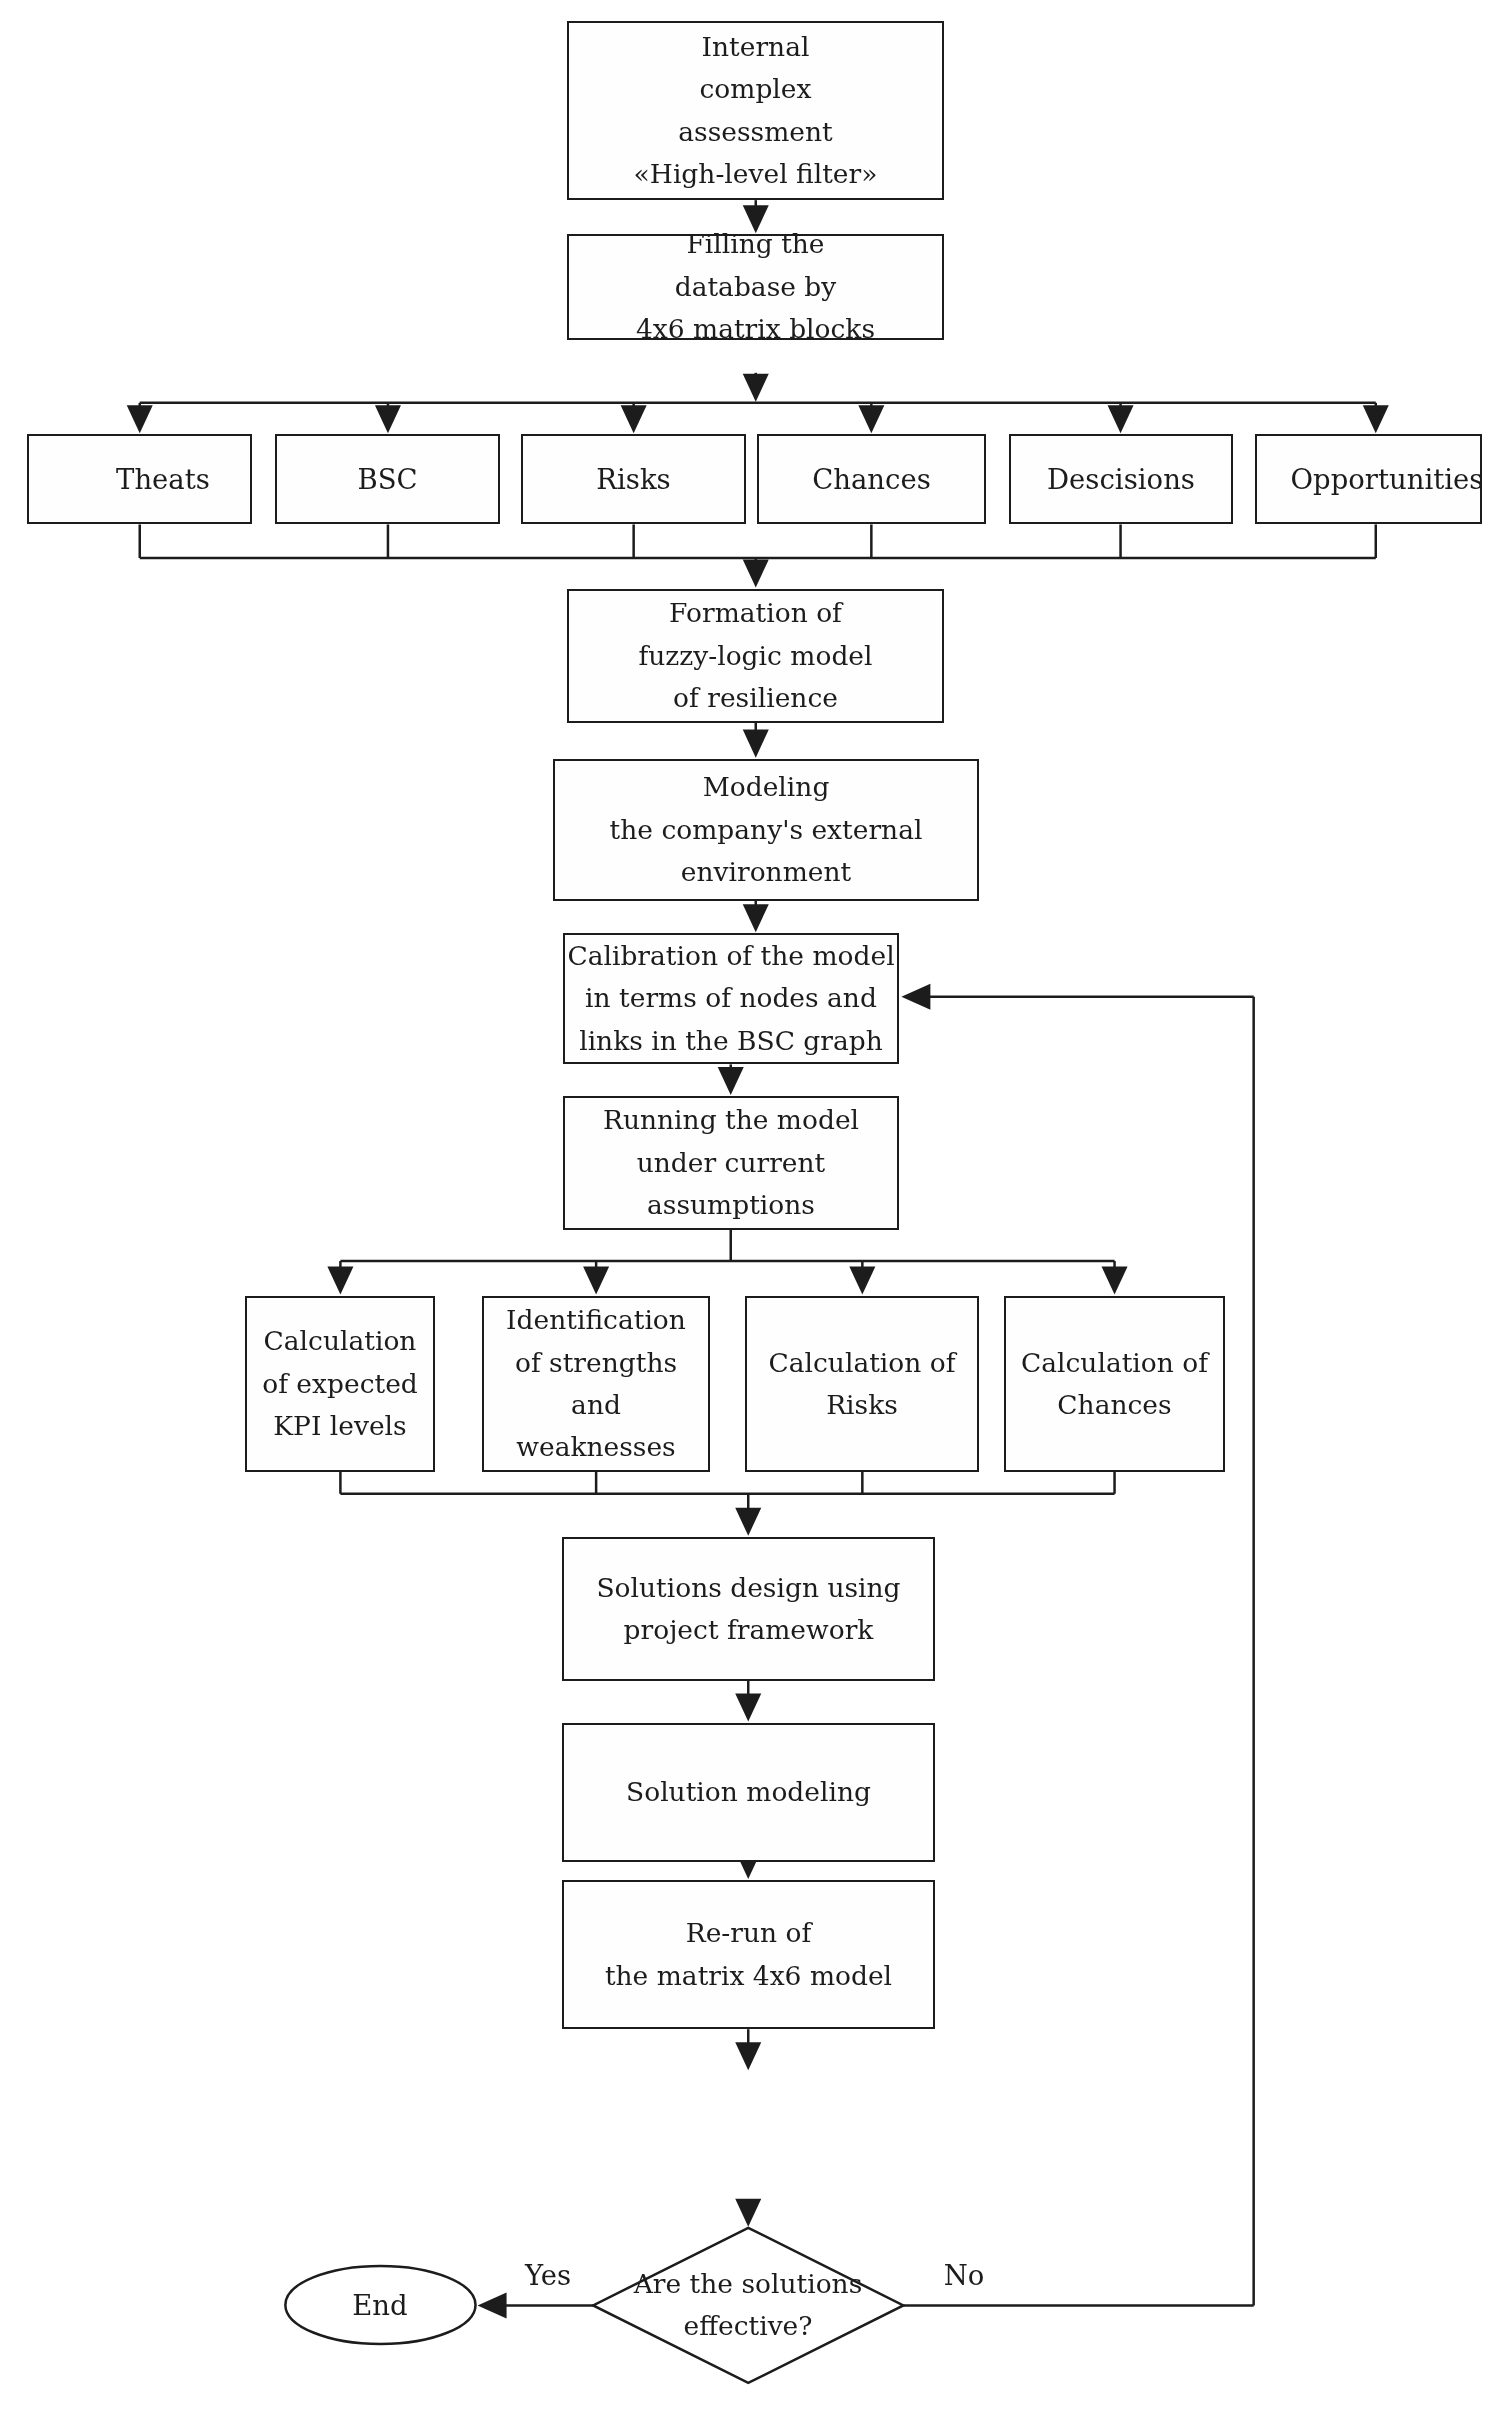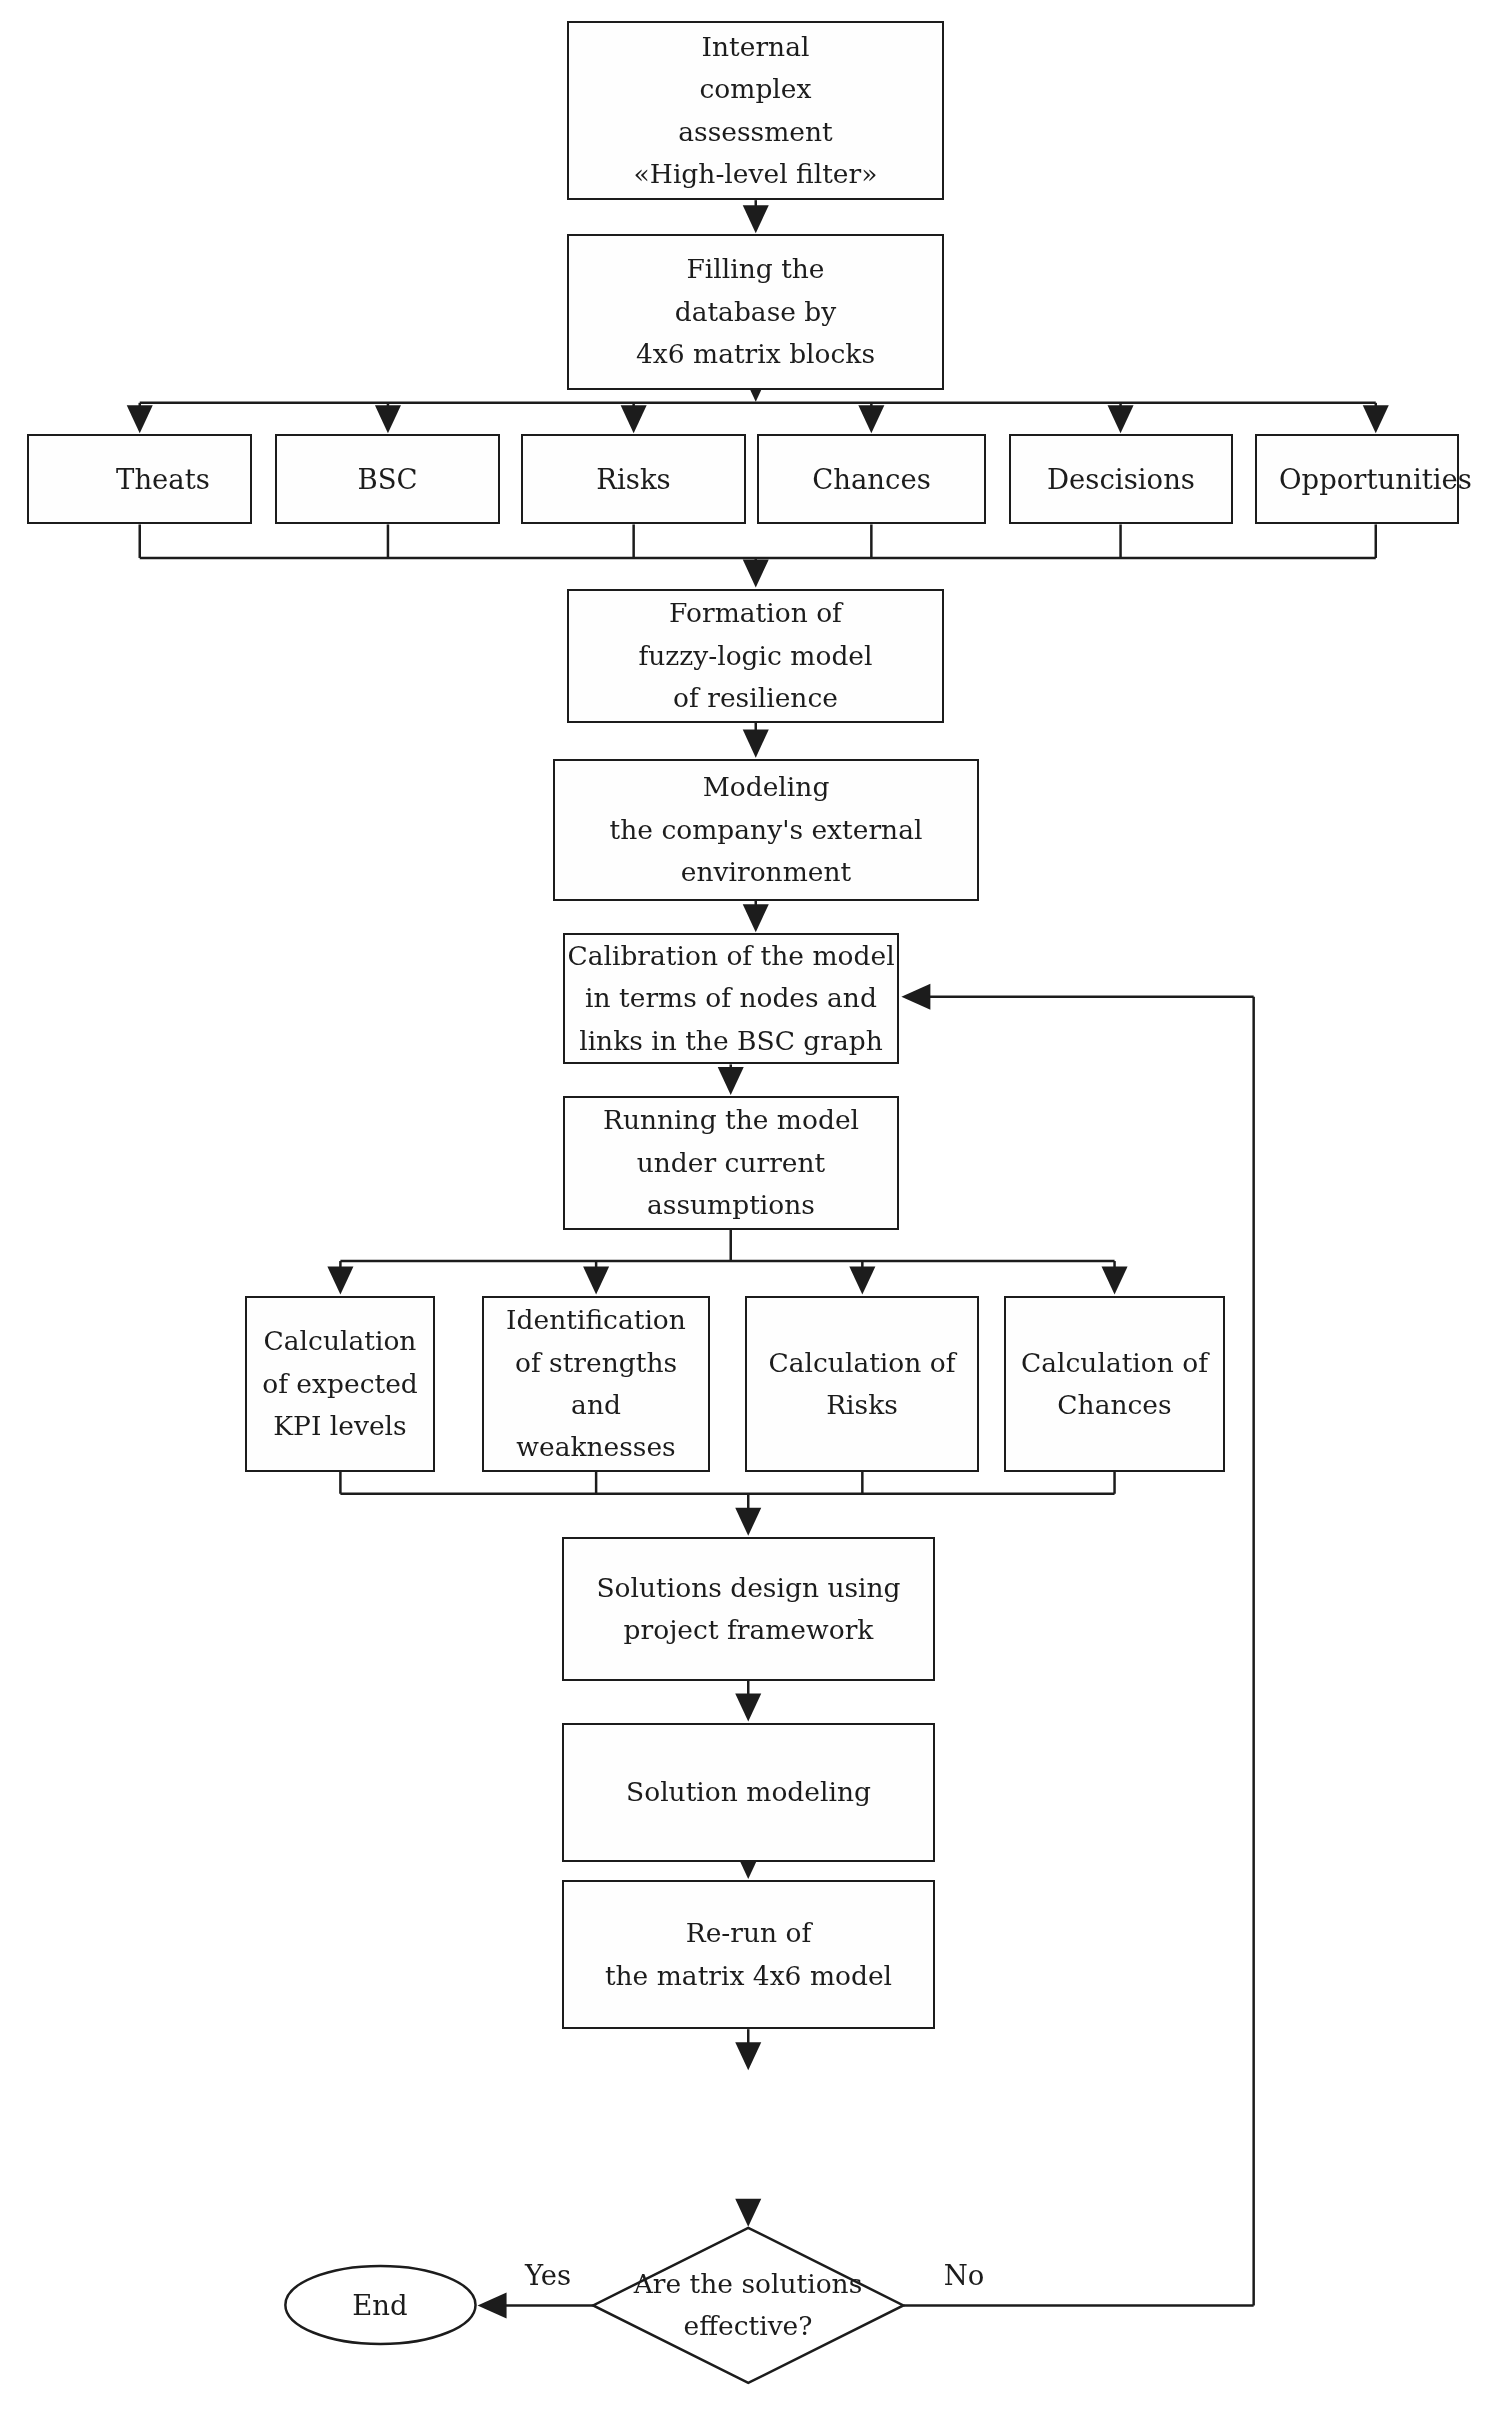--- a/index.html
+++ b/index.html
@@ -125,42 +125,42 @@
 
     <ellipse class="shape-stroke" cx="760" cy="4606" rx="190" ry="78"></ellipse>
   </svg>
 
   <div class="box" style="left:567px;top:21px;width:377px;height:179px;">
     <span class="lbl">Internal
 complex
 assessment
 «High-level filter»</span>
   </div>
-  <div class="box" style="left:567px;top:234px;width:377px;height:156px;">
+  <div class="box" style="left:567px;top:234px;width:377px;height:106px;">
     <span class="lbl">Filling the
 database by
 4x6 matrix blocks</span>
   </div>
 
   <div class="box" style="left:27px;top:434px;width:225px;height:90px;padding-left:47px;">
     <span class="lbl big">Theats</span>
   </div>
   <div class="box" style="left:275px;top:434px;width:225px;height:90px;">
     <span class="lbl big">BSC</span>
   </div>
   <div class="box" style="left:521px;top:434px;width:225px;height:90px;">
     <span class="lbl big">Risks</span>
   </div>
   <div class="box" style="left:757px;top:434px;width:229px;height:90px;">
     <span class="lbl big">Chances</span>
   </div>
   <div class="box" style="left:1009px;top:434px;width:224px;height:90px;">
     <span class="lbl big">Descisions</span>
   </div>
-  <div class="box" style="left:1255px;top:434px;width:204px;height:90px;padding-left:37px;">
+  <div class="box" style="left:1255px;top:434px;width:227px;height:90px;padding-left:37px;">
     <span class="lbl big">Opportunities</span>
   </div>
 
   <div class="box" style="left:567px;top:589px;width:377px;height:134px;">
     <span class="lbl">Formation of
 fuzzy-logic model
 of resilience</span>
   </div>
   <div class="box" style="left:553px;top:759px;width:426px;height:142px;">
     <span class="lbl">Modeling

